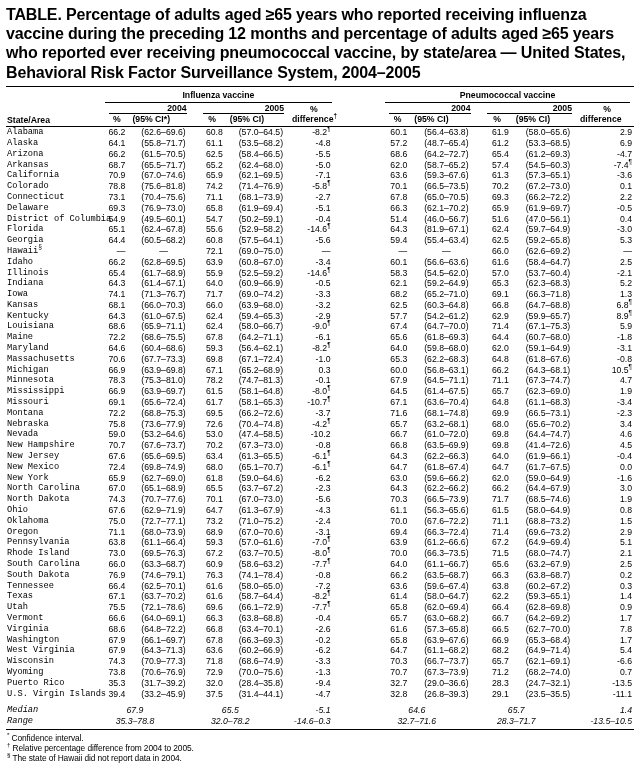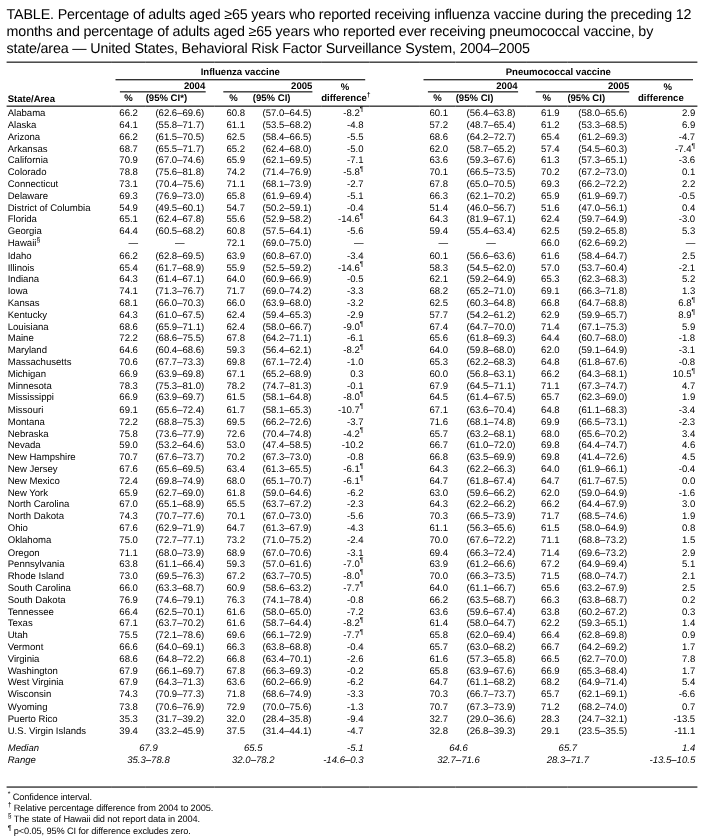--- a/index.html
+++ b/index.html
@@ -4,50 +4,50 @@
 <style>
   html, body { margin: 0; padding: 0; background: #ffffff; }
   body {
     width: 640px; height: 764px; overflow: hidden;
     font-family: "Liberation Sans", "DejaVu Sans", sans-serif;
     color: #000;
     -webkit-font-smoothing: antialiased;
   }
   .page { padding: 5px 6px 0 6px; }
   .title {
-    font-size: 13px; font-weight: normal; line-height: 1.2;
+    font-size: 16px; font-weight: bold; line-height: 1.2;
     letter-spacing: -0.15px; margin-bottom: 4px;
   }
   table {
     width: 628px; border-collapse: collapse; table-layout: fixed;
     border-top: 1.4px solid #000;
   }
   td { font-size: 8.7px; line-height: 10.8px; padding: 0; white-space: nowrap; vertical-align: bottom; }
   sup { font-size: 6.3px; vertical-align: super; line-height: 0; }
   
   thead td { font-weight: bold; }
   td.state-head { vertical-align: bottom; border-bottom: 1px solid #000; padding-left: 1px; }
   td.group { text-align: center; padding-top: 3px; }
   td.group .uline { display: block; margin: 0 4px; border-bottom: 1px solid #000; padding-bottom: 1px; }
   td.year { text-align: right; }
   td.year .uline { display: block; margin: 0 8px; border-bottom: 1px solid #000; }
   td.diffpct { text-align: center; font-weight: bold; }
   tr.colhead td { border-bottom: 1px solid #000; text-align: left; padding-bottom: 1px; }
   tr.colhead td.ch-pct { text-align: center; }
   td.gapcol { border-bottom: 1px solid #000; }
   
-  td.c0 { text-align: left; padding-left: 1px; }
+  td.c0 { text-align: left; padding-left: 1px; font-family: Liberation Mono, monospace; }
   td.c1, td.c3, td.c6, td.c8 { text-align: right; padding-right: 7px; }
   td.c2, td.c4, td.c7, td.c9 { text-align: center; }
   td.c5, td.c10 { text-align: right; padding-right: 5px; }
   td.c10 { padding-right: 2px; }
   
   tr.summary td { font-style: italic; }
   tr.summary-first td { padding-top: 6px; }
-  tr.summary-last td { border-bottom: 1.4px solid #000; padding-bottom: 18px; }
+  tr.summary-last td { border-bottom: 1.4px solid #000; padding-bottom: 2px; }
   td.sv { text-align: center; padding-right: 26px; }
   
   .footnotes { margin-top: 3px; padding-left: 1px; }
   .footnote { font-size: 8.4px; line-height: 10.2px; letter-spacing: -0.1px; }
   .footnote sup { font-size: 6.2px; }
 </style>
 </head>
 <body>
 
 <div class="page">

